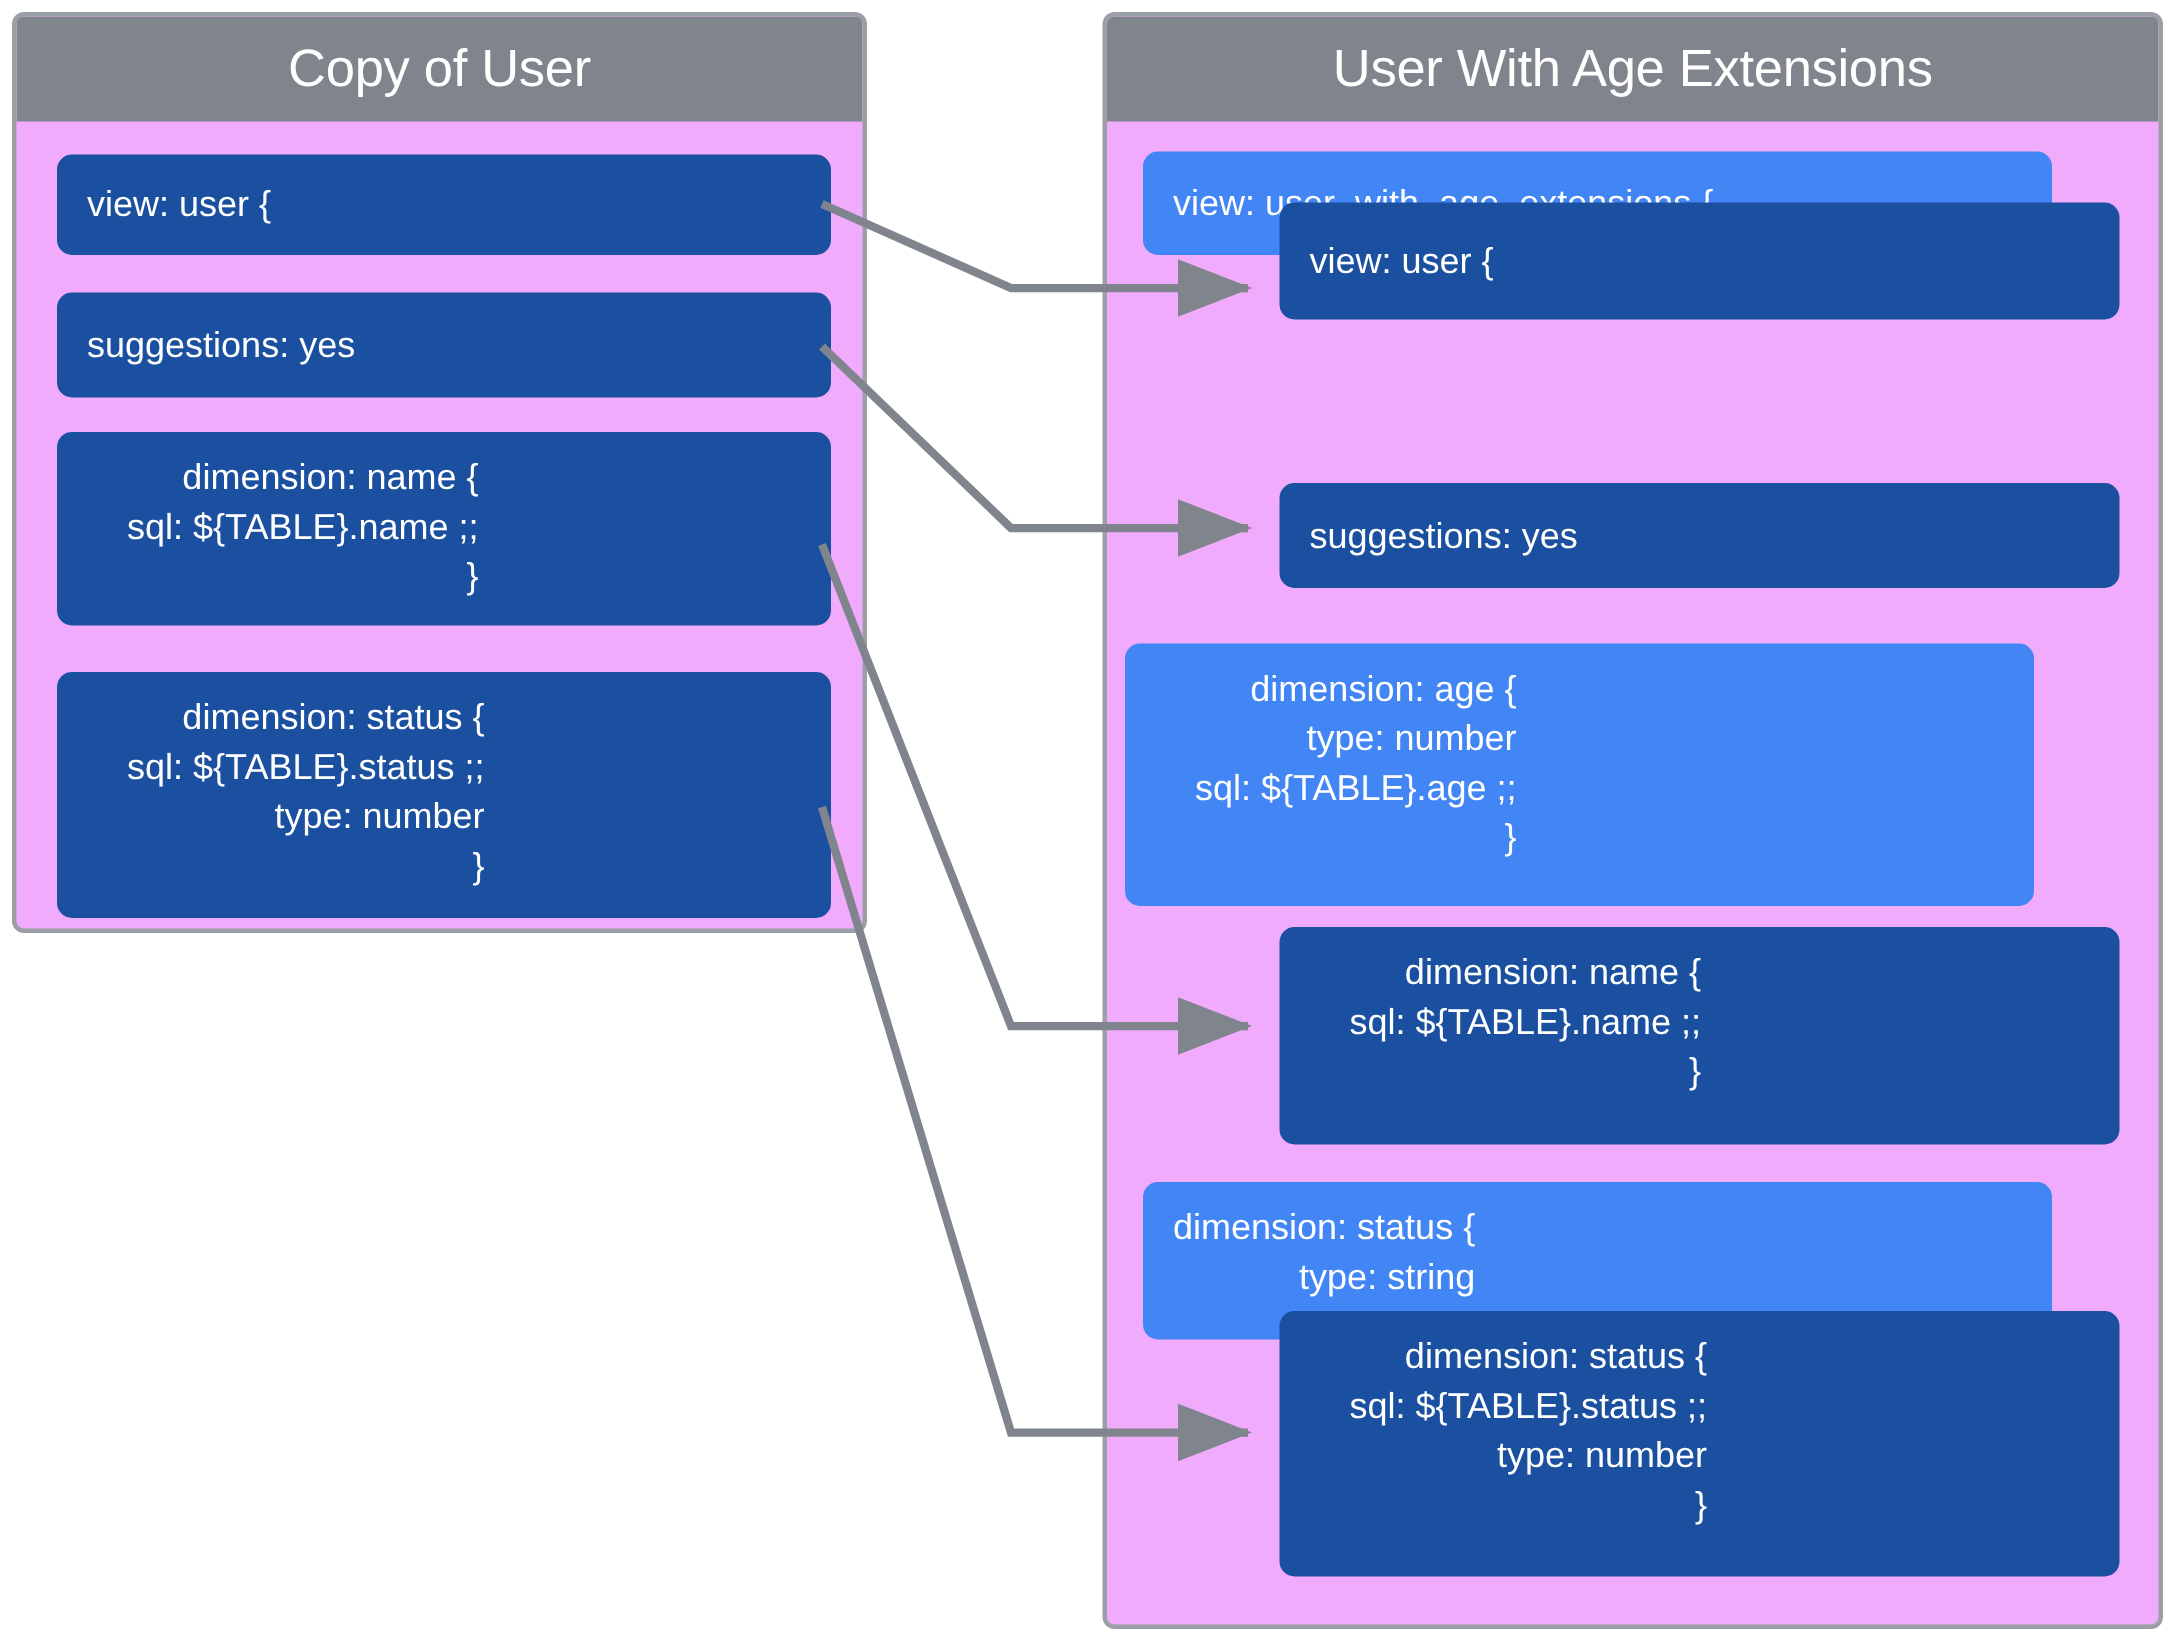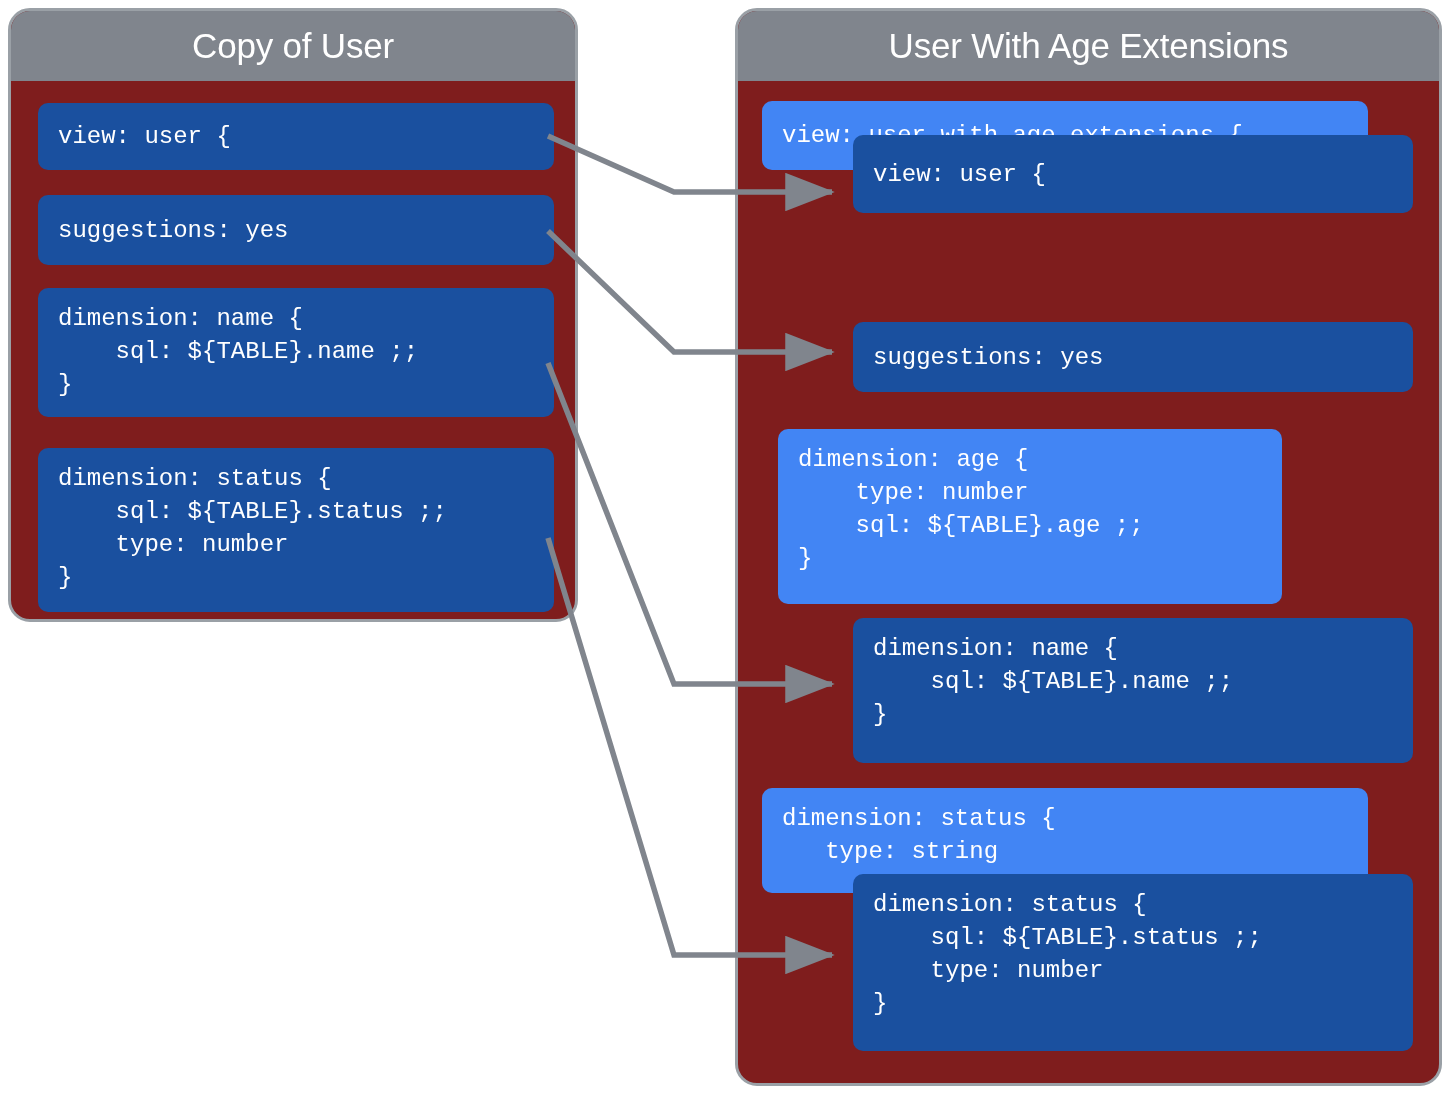--- a/index.html
+++ b/index.html
@@ -13,24 +13,25 @@
     height: 1096px;
     background: #ffffff;
     overflow: hidden;
     font-family: "Liberation Sans", sans-serif;
   }
 
   
   .panel {
     position: absolute;
     box-sizing: border-box;
-    background: #7f1d1d;
+    background: #f0abfc;
     border: 3px solid #9aa0a6;
-    border-radius: 22px;
+    border-radius: 8px;
     overflow: hidden;
+    text-align: right;
   }
   .panel-header {
     position: absolute;
     left: 0;
     top: 0;
     right: 0;
     height: 70px;
     background: #80858d;
     display: flex;
     align-items: center;
@@ -47,21 +48,21 @@
 
   #panel-left  { left: 8px;   top: 8px;  width: 570px; height: 614px; }
   #panel-right { left: 735px; top: 8px;  width: 707px; height: 1078px; }
 
   
   .code-block {
     position: absolute;
     box-sizing: border-box;
     border-radius: 10px;
     color: #ffffff;
-    font-family: Liberation Mono, monospace;
+    font-family: Liberation Sans, sans-serif;
     font-size: 24px;
     line-height: 33px;
     white-space: pre;
     padding: 14px 16px 14px 20px;
     display: flex;
     align-items: center;
   }
   .code-block.top-align { align-items: flex-start; }
   .dark  { background: #1a509f; }
   .light { background: #4285f4; }
@@ -102,21 +103,21 @@
   <div class="panel" id="panel-right">
     <div class="panel-header">
       <span class="panel-title">User With Age Extensions</span>
     </div>
 
     <div class="code-block light" style="left:24px; top:90px; width:606px; height:69px;">view: user_with_age_extensions {</div>
     <div class="code-block dark" style="left:115px; top:124px; width:560px; height:78px;">view: user {</div>
 
     <div class="code-block dark" style="left:115px; top:311px; width:560px; height:70px;">suggestions: yes</div>
 
-    <div class="code-block light top-align" style="left:40px; top:418px; width:504px; height:175px;">dimension: age {
+    <div class="code-block light top-align" style="left:12px; top:418px; width:606px; height:175px;">dimension: age {
     type: number
     sql: ${TABLE}.age ;;
 }</div>
 
     <div class="code-block dark top-align" style="left:115px; top:607px; width:560px; height:145px;">dimension: name {
     sql: ${TABLE}.name ;;
 }</div>
 
     <div class="code-block light top-align" style="left:24px; top:777px; width:606px; height:105px;">dimension: status {
    type: string</div>

